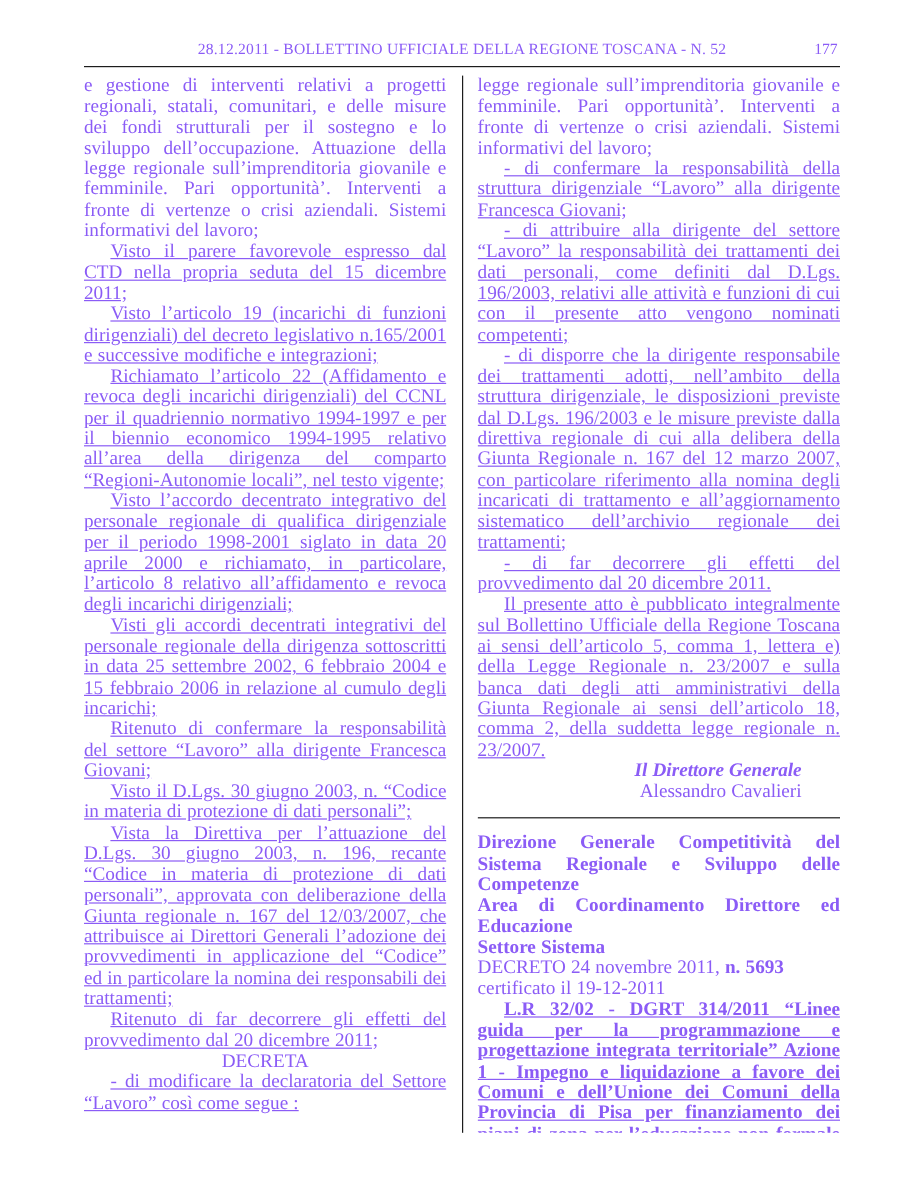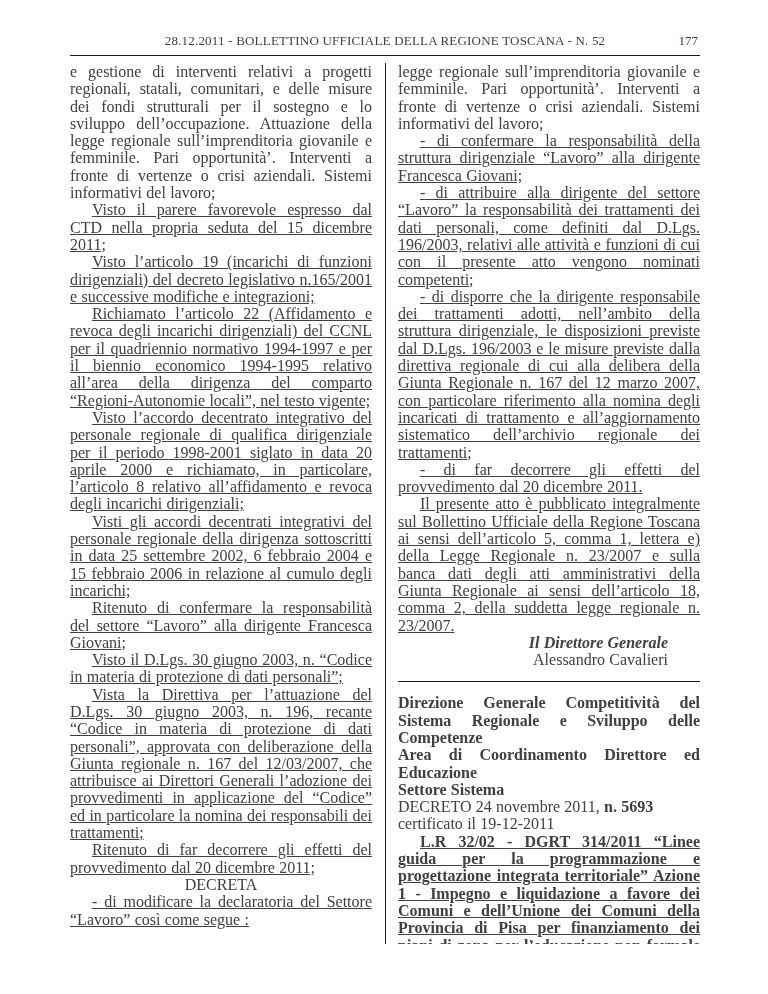--- a/index.html
+++ b/index.html
@@ -5,21 +5,21 @@
   html, body {
     margin: 0;
     padding: 0;
     background: #ffffff;
   }
   .page {
     position: relative;
     width: 768px;
     height: 994px;
     background: #ffffff;
-    color: #404040;
+    color: #8b5cf6;
     font-family: "Liberation Serif", "DejaVu Serif", serif;
     overflow: hidden;
   }
   .header {
     position: absolute;
     top: 33px;
     left: 70px;
     width: 630px;
     height: 20px;
     font-size: 13px;

